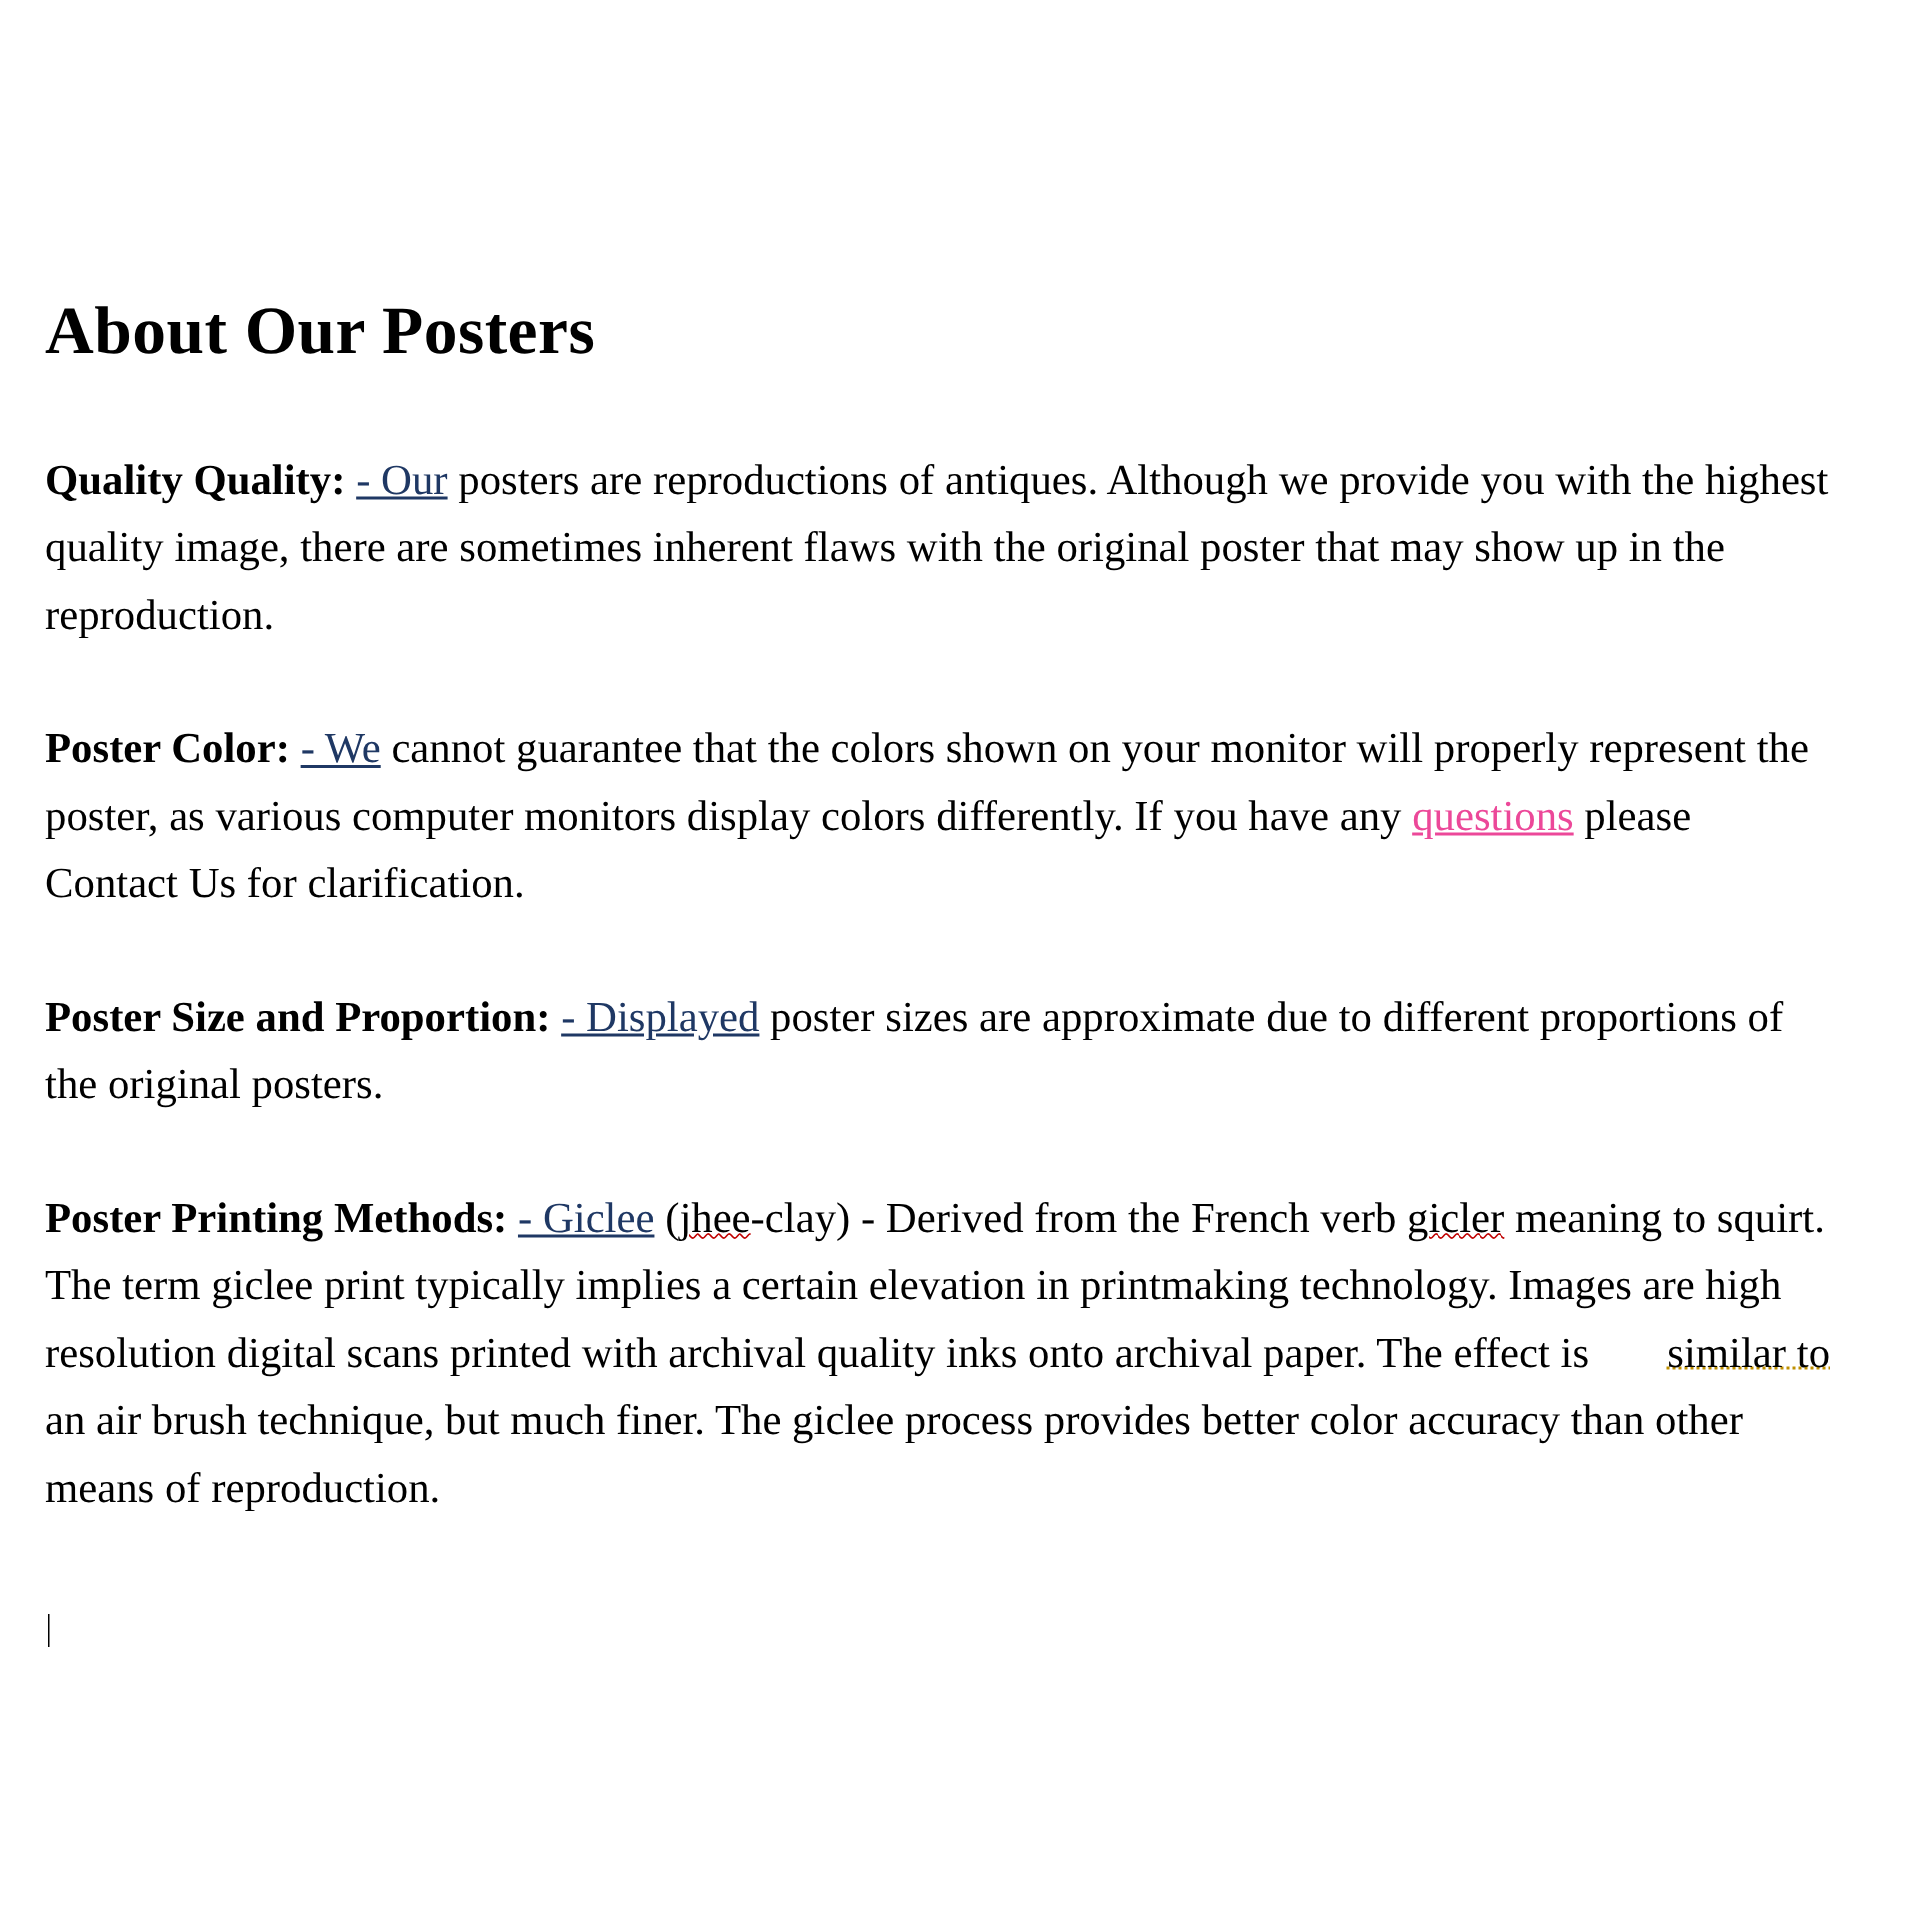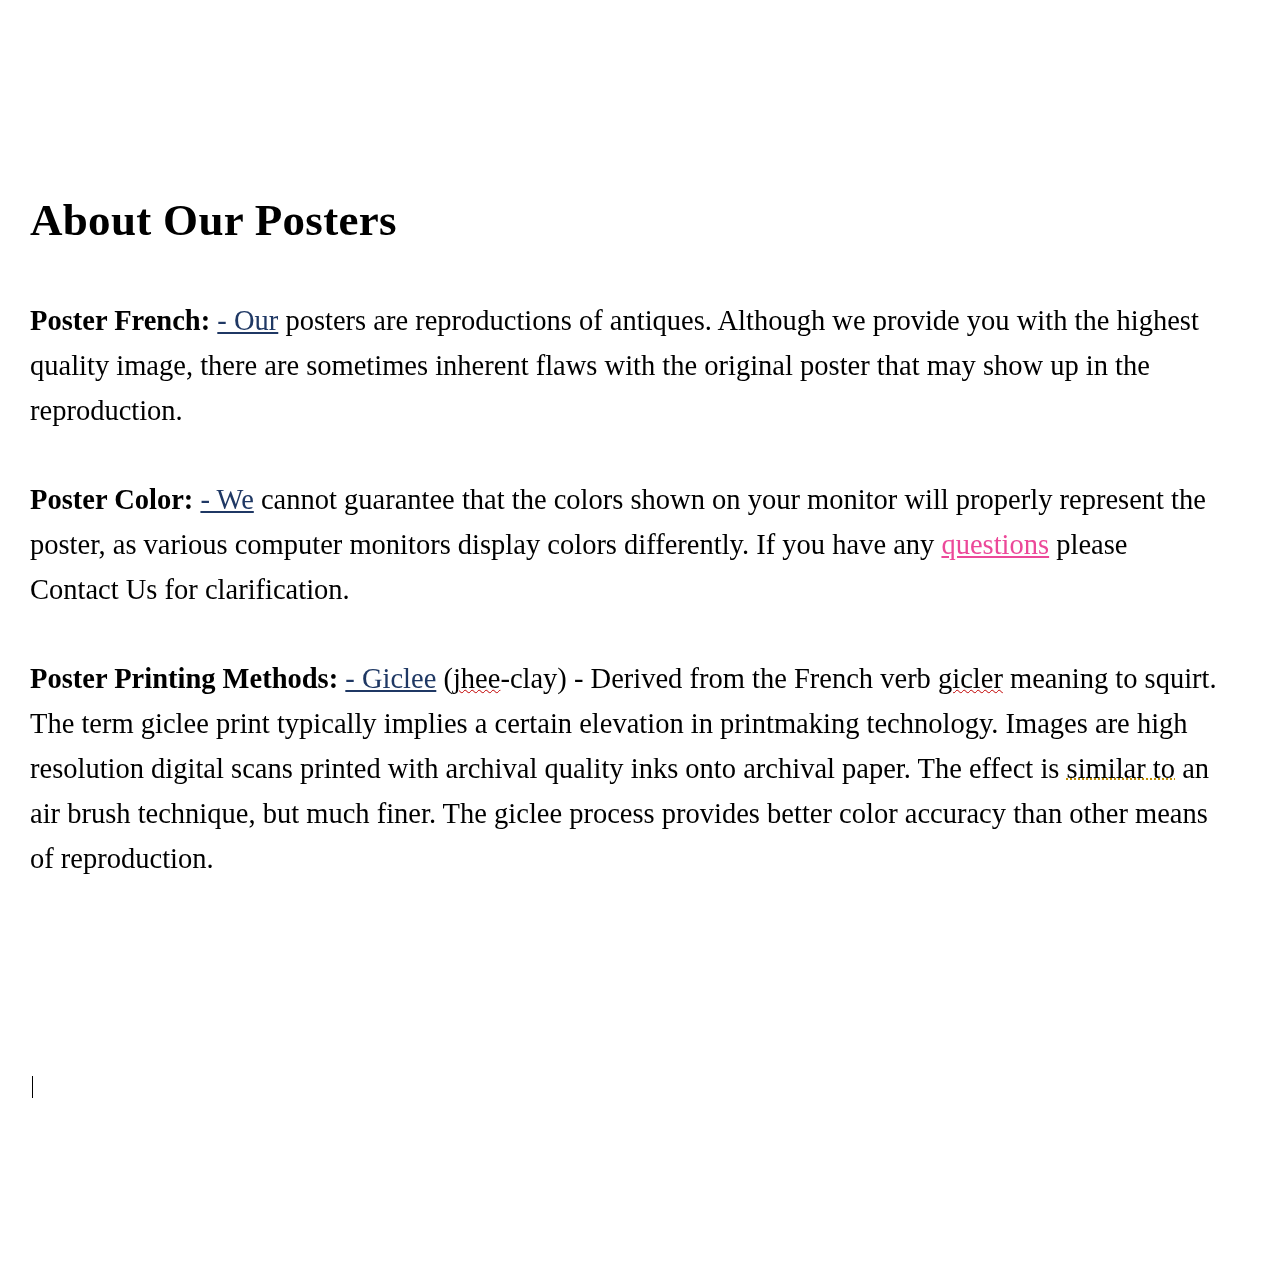--- a/index.html
+++ b/index.html
@@ -61,48 +61,53 @@
     text-decoration: underline;
     text-decoration-style: wavy;
     text-decoration-color: #c00000;
     text-decoration-thickness: 1px;
   }
   .sp-gold {
     text-decoration: underline;
     text-decoration-style: dotted;
     text-decoration-color: #bf9000;
     text-decoration-thickness: 2px;
+    margin-left: 45px;
   }
   .caret {
     position: absolute;
     left: 32px;
     top: 1076px;
     width: 1px;
     height: 22px;
     background: #000000;
   }
 </style>
 </head>
 <body>
 
 <div class="page">
   <div class="content">
 
     <h1 class="doc-title">About Our Posters</h1>
 
     <p class="para">
-      <span class="lead">Poster French:</span>
+      <span class="lead">Quality Quality:</span>
       <span class="lnk-dash">-  Our</span><span> posters are reproductions of antiques. Although we provide you with the highest quality image, there are sometimes inherent flaws with the original poster that may show up in the reproduction.</span>
     </p>
 
     <p class="para">
       <span class="lead">Poster Color:</span>
       <span class="lnk-dash">-  We</span><span> cannot guarantee that the colors shown on your monitor will properly represent the poster, as various computer monitors display colors differently. If you have any </span><span class="lnk">questions</span><span> please Contact Us for clarification.</span>
     </p>
 
+    <p class="para">
+      <span class="lead">Poster Size and Proportion:</span>
+      <span class="lnk-dash">-  Displayed</span><span> poster sizes are approximate due to different proportions of the original posters.</span>
+    </p>
 
     <p class="para">
       <span class="lead">Poster Printing Methods:</span>
       <span class="lnk-dash">-  Giclee</span><span> (</span><span class="sp-red">jhee</span><span>-clay) - Derived from the French verb </span><span class="sp-red">gicler</span><span> meaning to squirt. The term giclee print typically implies a certain elevation in printmaking technology. Images are high resolution digital scans printed with archival quality inks onto archival paper. The effect is </span><span class="sp-gold">similar to</span><span> an air brush technique, but much finer. The giclee process provides better color accuracy than other means of reproduction.</span>
     </p>
 
   </div>
 
   <div class="caret"></div>
 </div>

